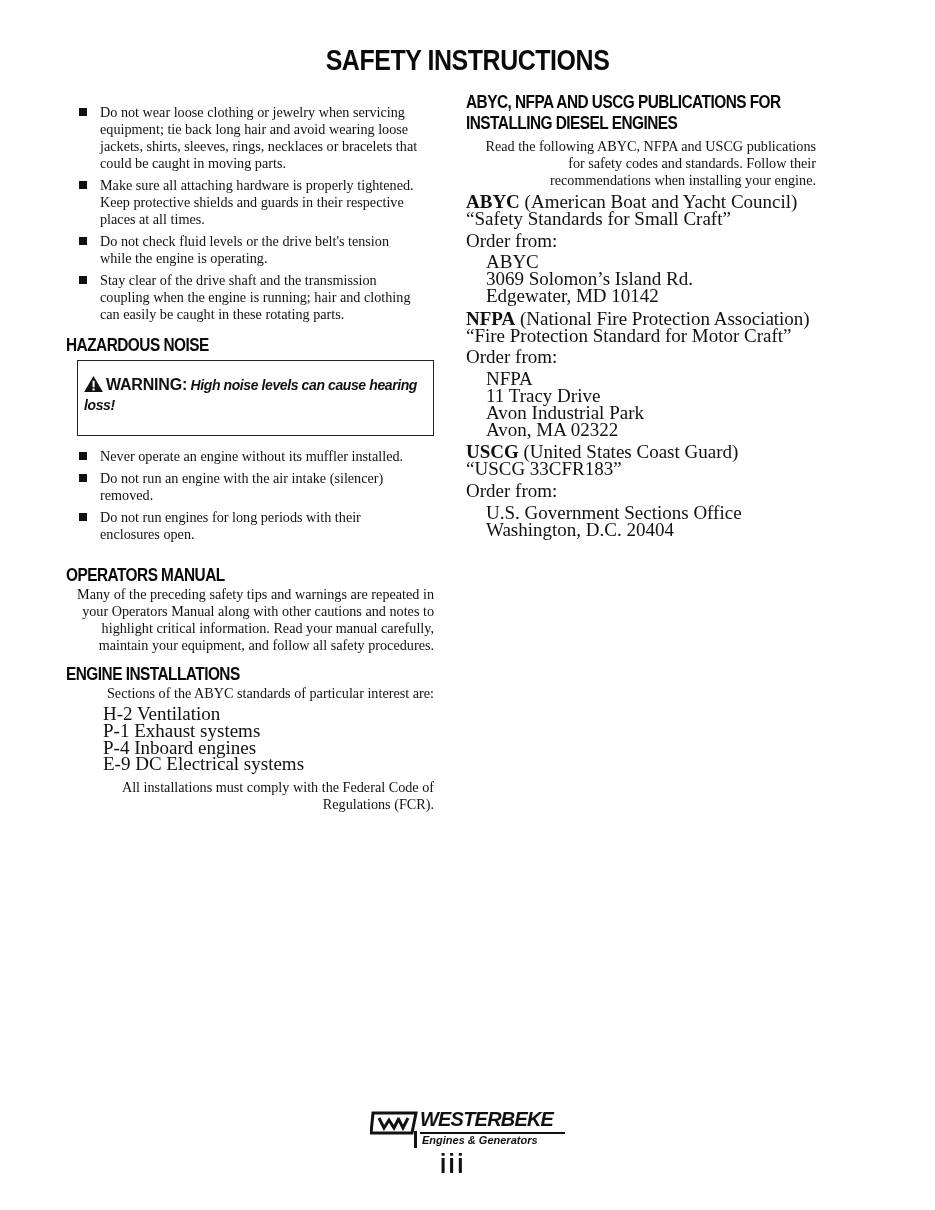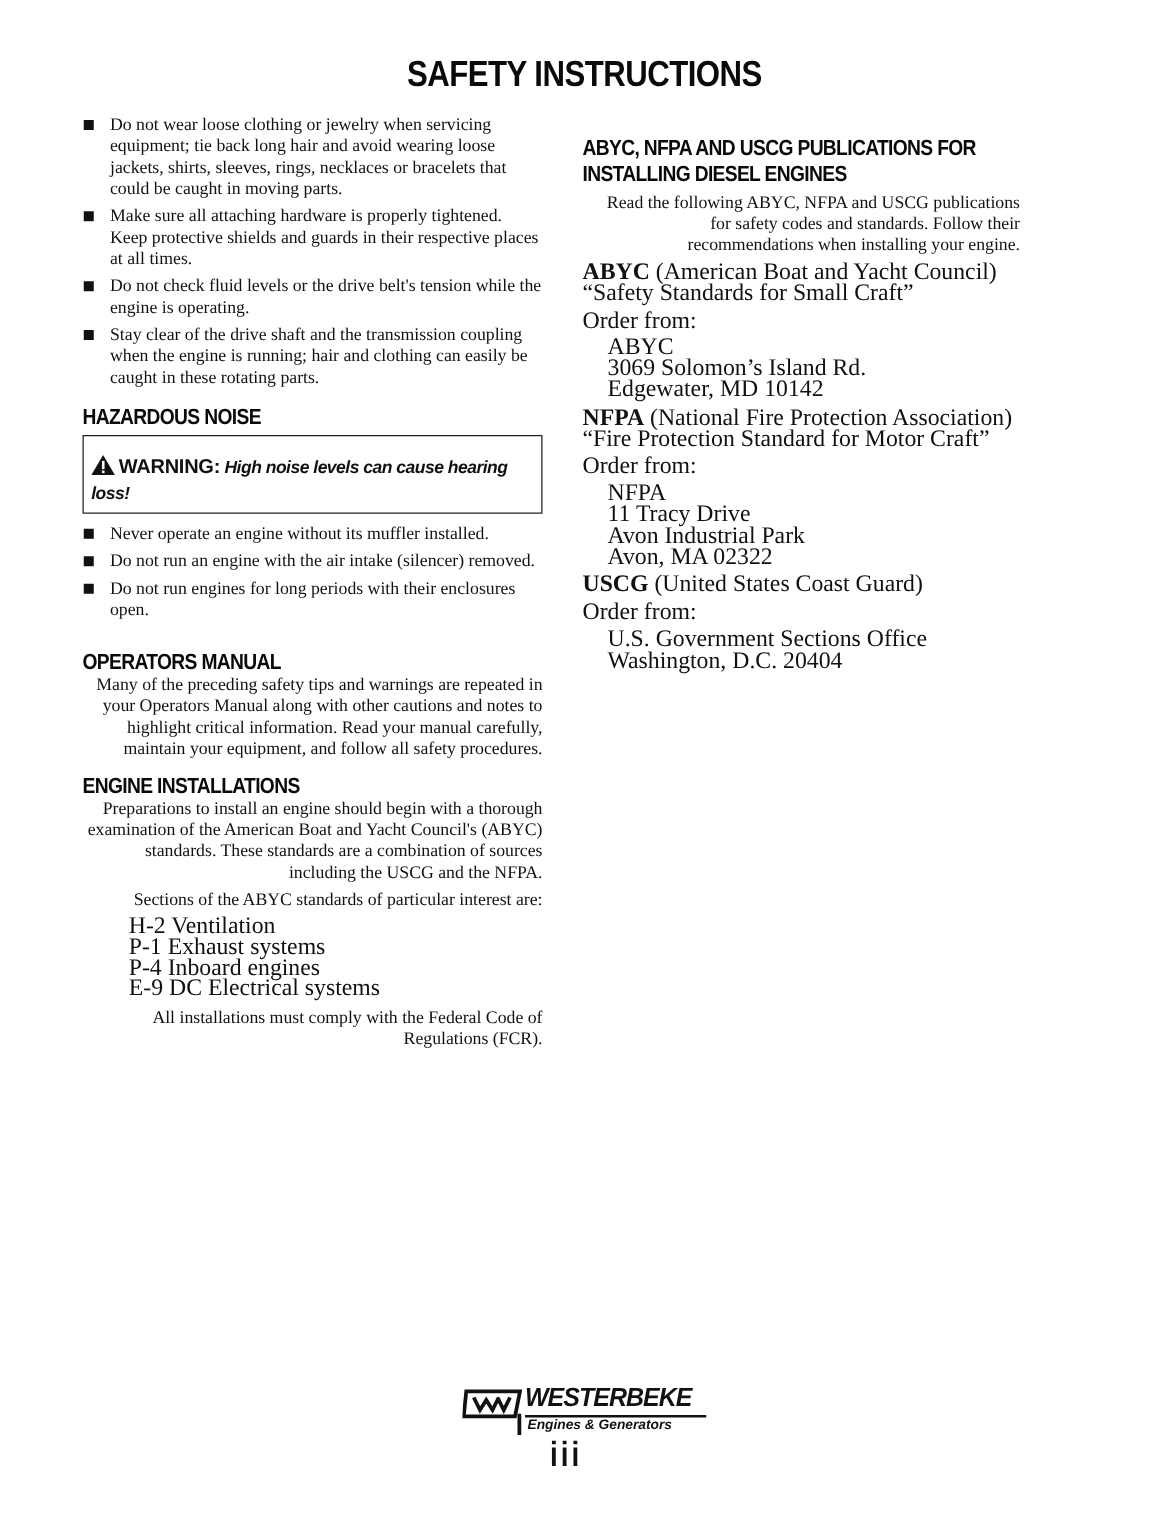--- a/index.html
+++ b/index.html
@@ -10,37 +10,37 @@
     }
     .page-title {
       position: absolute; left: 0; top: 44px; width: 935px; text-align: center;
       font-family: "Liberation Sans", "DejaVu Sans", sans-serif;
       font-weight: bold; font-size: 29px; letter-spacing: -0.5px;
       transform: scaleX(0.86); transform-origin: center;
       color: #0a0a0a;
     }
     .col { position: absolute; top: 92px; }
     .col-left { left: 66px; width: 368px; }
-    .col-right { left: 466px; width: 350px; margin-top: 16px; }
+    .col-right { left: 466px; width: 350px; }
 
     .body-text { font-size: 14.2px; line-height: 17px; margin: 0 0 5px 0; text-align: right; }
-    ul.bullets { list-style: none; margin: 0; padding: 0; }
+    ul.bullets { list-style: none; margin: 12px; padding: 0; }
     ul.bullets li { position: relative; padding-left: 22px; font-size: 14.2px; line-height: 17px; margin-bottom: 5px; }
     ul.bullets li .bullet {
       position: absolute; left: 1px; top: 4px; width: 8px; height: 8px; background: #111;
     }
     .h2 {
       font-family: "Liberation Sans", "DejaVu Sans", sans-serif;
       font-weight: bold; font-size: 17.5px; line-height: 21px;
       letter-spacing: -0.6px; margin: 0; color: #0a0a0a;
       transform: scaleX(0.88); transform-origin: left;
       white-space: nowrap;
     }
     .warn-box {
-      border: 1.5px solid #222; padding: 14px 8px 6px 6px; margin: 4px 0 8px 0;
+      border: 1.5px solid #222; padding: 14px 8px 20px 6px; margin: 4px 0 8px 11px;
     }
     .warn-line {
       font-family: "Liberation Sans", "DejaVu Sans", sans-serif;
       font-size: 14px; line-height: 20px; font-weight: bold; font-style: italic;
       letter-spacing: -0.4px;
     }
     .warn-label { font-style: normal; font-size: 16px; letter-spacing: -0.2px; }
     .warn-icon { display: inline-block; width: 19px; height: 16px; vertical-align: -2px; margin-right: 3px; }
     .indent { padding-left: 20px; }
     .indent-lg { padding-left: 37px; }
@@ -97,21 +97,20 @@
     <li><span class="bullet"></span><span>Never operate an engine without its muffler installed.</span></li>
     <li><span class="bullet"></span><span>Do not run an engine with the air intake (silencer) removed.</span></li>
     <li><span class="bullet"></span><span>Do not run engines for long periods with their enclosures open.</span></li>
   </ul>
 
 
   <div class="h2" style="margin-top:22px;">OPERATORS MANUAL</div>
   <p class="body-text">Many of the preceding safety tips and warnings are repeated in your Operators Manual along with other cautions and notes to highlight critical information. Read your manual carefully, maintain your equipment, and follow all safety procedures.</p>
 
   <div class="h2" style="margin-top:10px;">ENGINE INSTALLATIONS</div>
-  <p class="body-text">Preparations to install an engine should begin with a thorough examination of the American Boat and Yacht Council's (ABYC) standards. These standards are a combination of sources including the USCG and the NFPA.</p>
   <p class="body-text" style="margin-bottom:4px;">Sections of the ABYC standards of particular interest are:</p>
   <div class="indent-lg">
     <div class="std-line">H-2 Ventilation</div>
     <div class="std-line">P-1 Exhaust systems</div>
     <div class="std-line">P-4 Inboard engines</div>
     <div class="std-line">E-9 DC Electrical systems</div>
   </div>
   <p class="body-text" style="margin-top:6px;">All installations must comply with the Federal Code of Regulations (FCR).</p>
 </div>
 
@@ -138,20 +137,21 @@
     <div class="indent" style="margin-top:5px;">
       <div class="addr-line">NFPA</div>
       <div class="addr-line">11 Tracy Drive</div>
       <div class="addr-line">Avon Industrial Park</div>
       <div class="addr-line">Avon, MA 02322</div>
     </div>
   </div>
 
   <div style="margin-top:6px;">
     <div class="std-line"><span class="bold">USCG</span> <span>(United States Coast Guard)</span></div>
+    <div class="std-line">“USCG 33CFR183”</div>
     <div class="std-line" style="margin-top:5px;">Order from:</div>
     <div class="indent" style="margin-top:5px;">
       <div class="addr-line">U.S. Government Sections Office</div>
       <div class="addr-line">Washington, D.C. 20404</div>
     </div>
   </div>
 </div>
 
 <div class="footer-logo">
   <svg class="logo-mark" viewBox="0 0 48 26">

